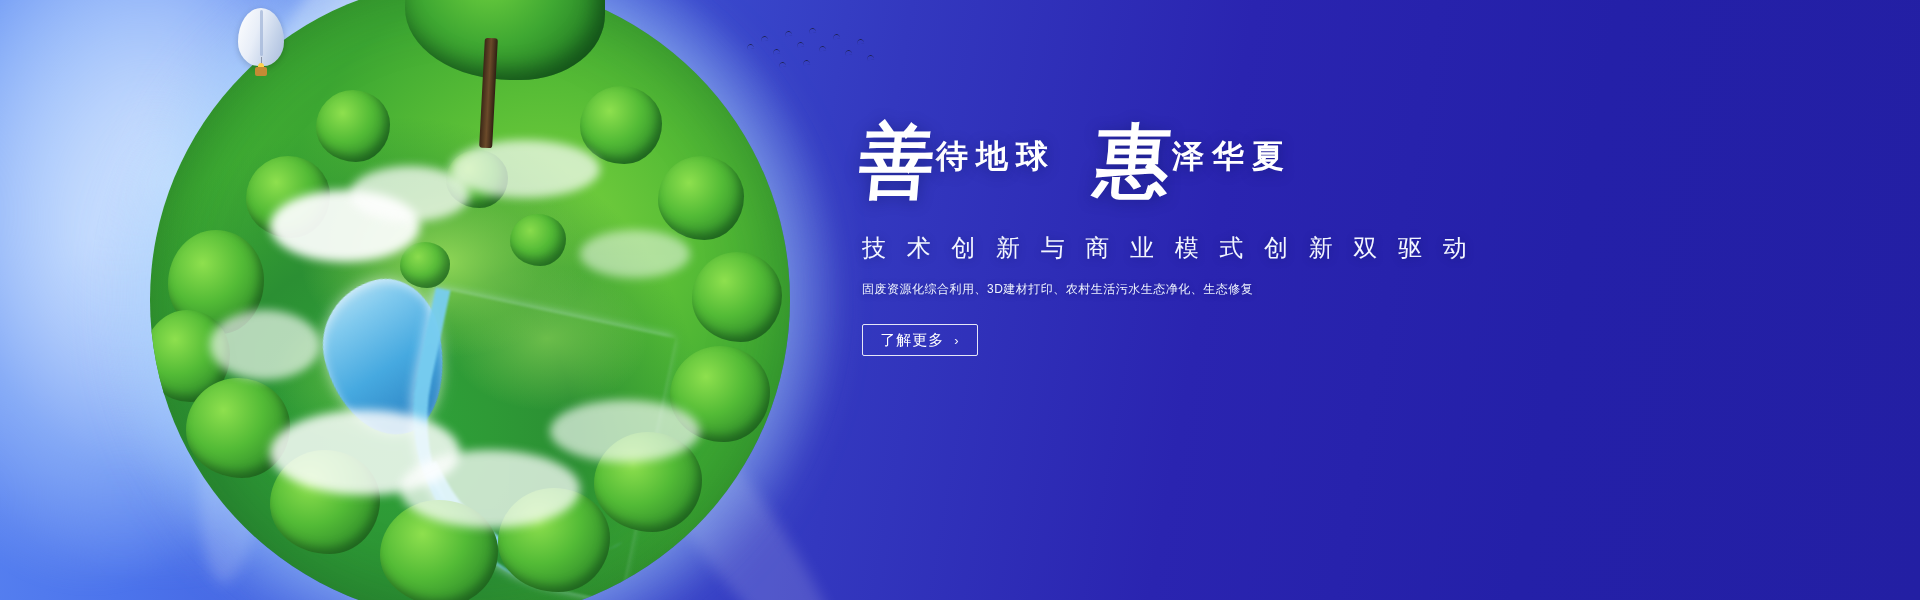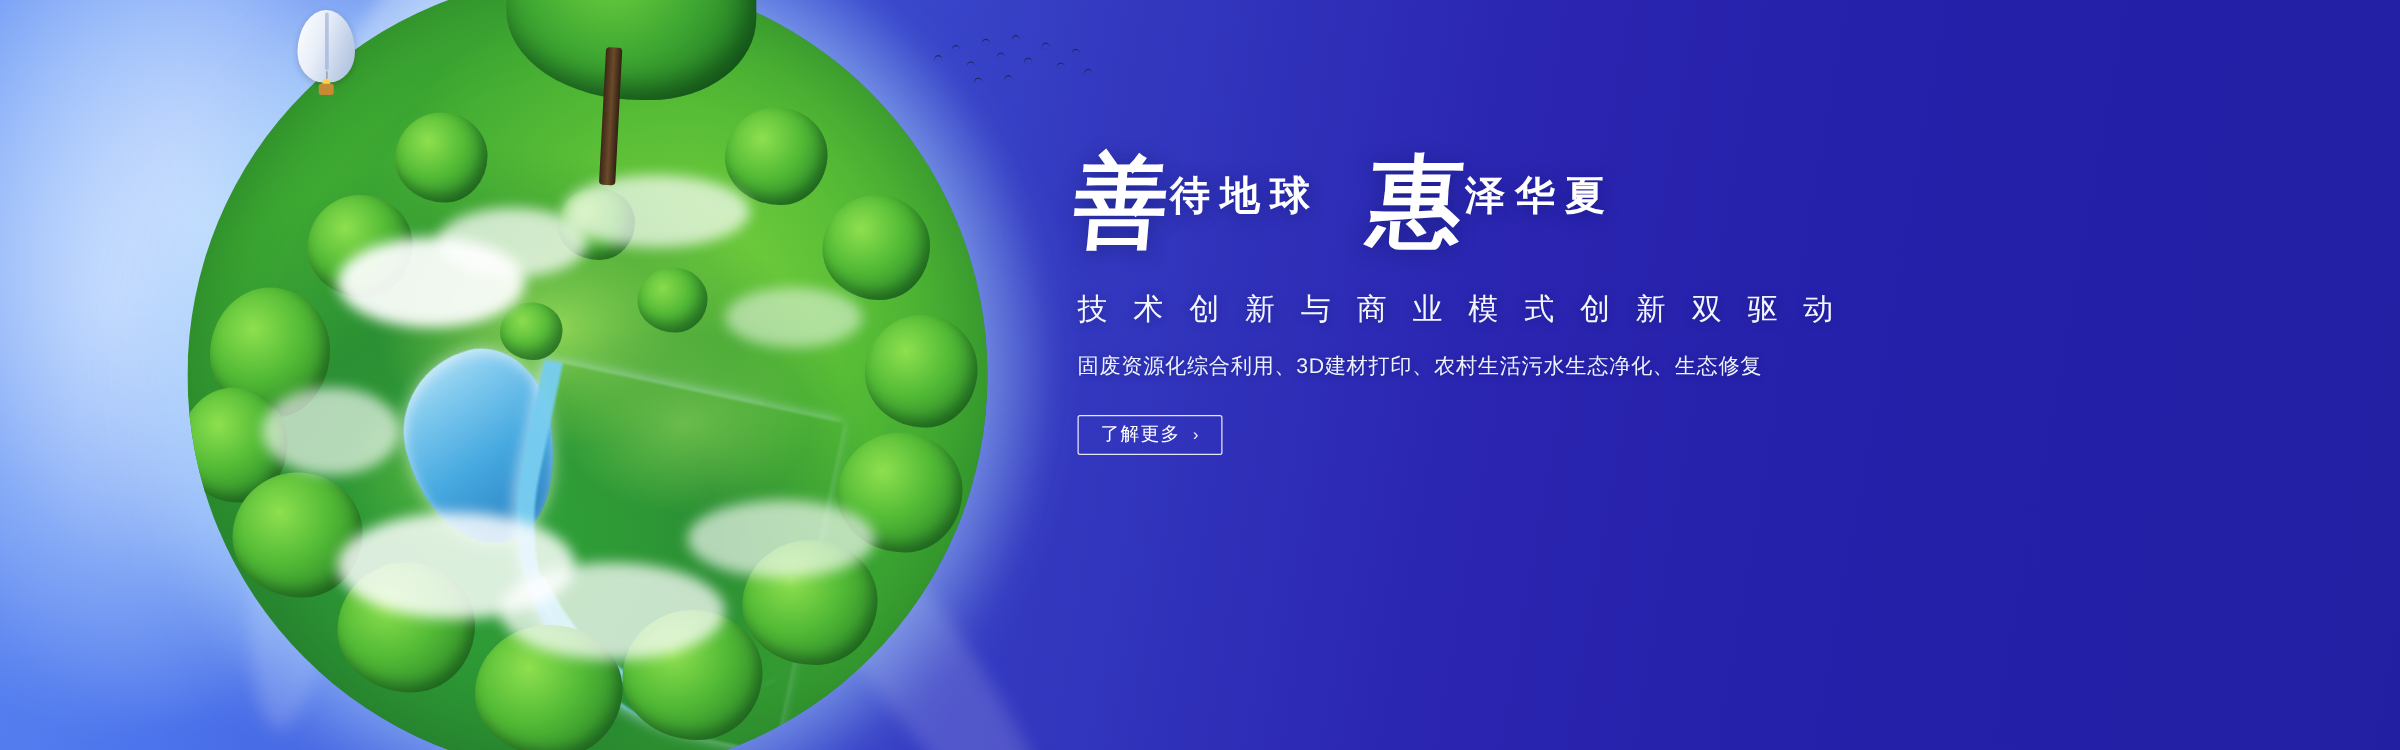--- a/index.html
+++ b/index.html
@@ -143,21 +143,21 @@
     letter-spacing:8px;vertical-align:4px;margin-left:4px;
   }
   .hl-gap{display:inline-block;width:42px;}
 
   .subtitle{
     margin-top:14px;font-size:24px;line-height:1.35;font-weight:400;
     letter-spacing:7px;color:#f3f6ff;text-shadow:0 1px 8px rgba(10,20,90,.4);
     white-space:nowrap;
   }
   .desc{
-    margin-top:16px;font-size:17px;line-height:1.5;letter-spacing:.5px;
+    margin-top:16px;font-size:12px;line-height:1.5;letter-spacing:.5px;
     color:#eef2ff;text-shadow:0 1px 6px rgba(10,20,90,.4);white-space:nowrap;
   }
   .cta{
     margin-top:26px;display:inline-flex;align-items:center;justify-content:center;
     gap:10px;width:116px;height:32px;padding:0 14px;
     border:1px solid rgba(255,255,255,.88);border-radius:2px;
     background:transparent;color:#fff;font-size:15px;letter-spacing:1px;
     cursor:pointer;white-space:nowrap;
   }
   .cta .chev{font-size:13px;opacity:.95;}

